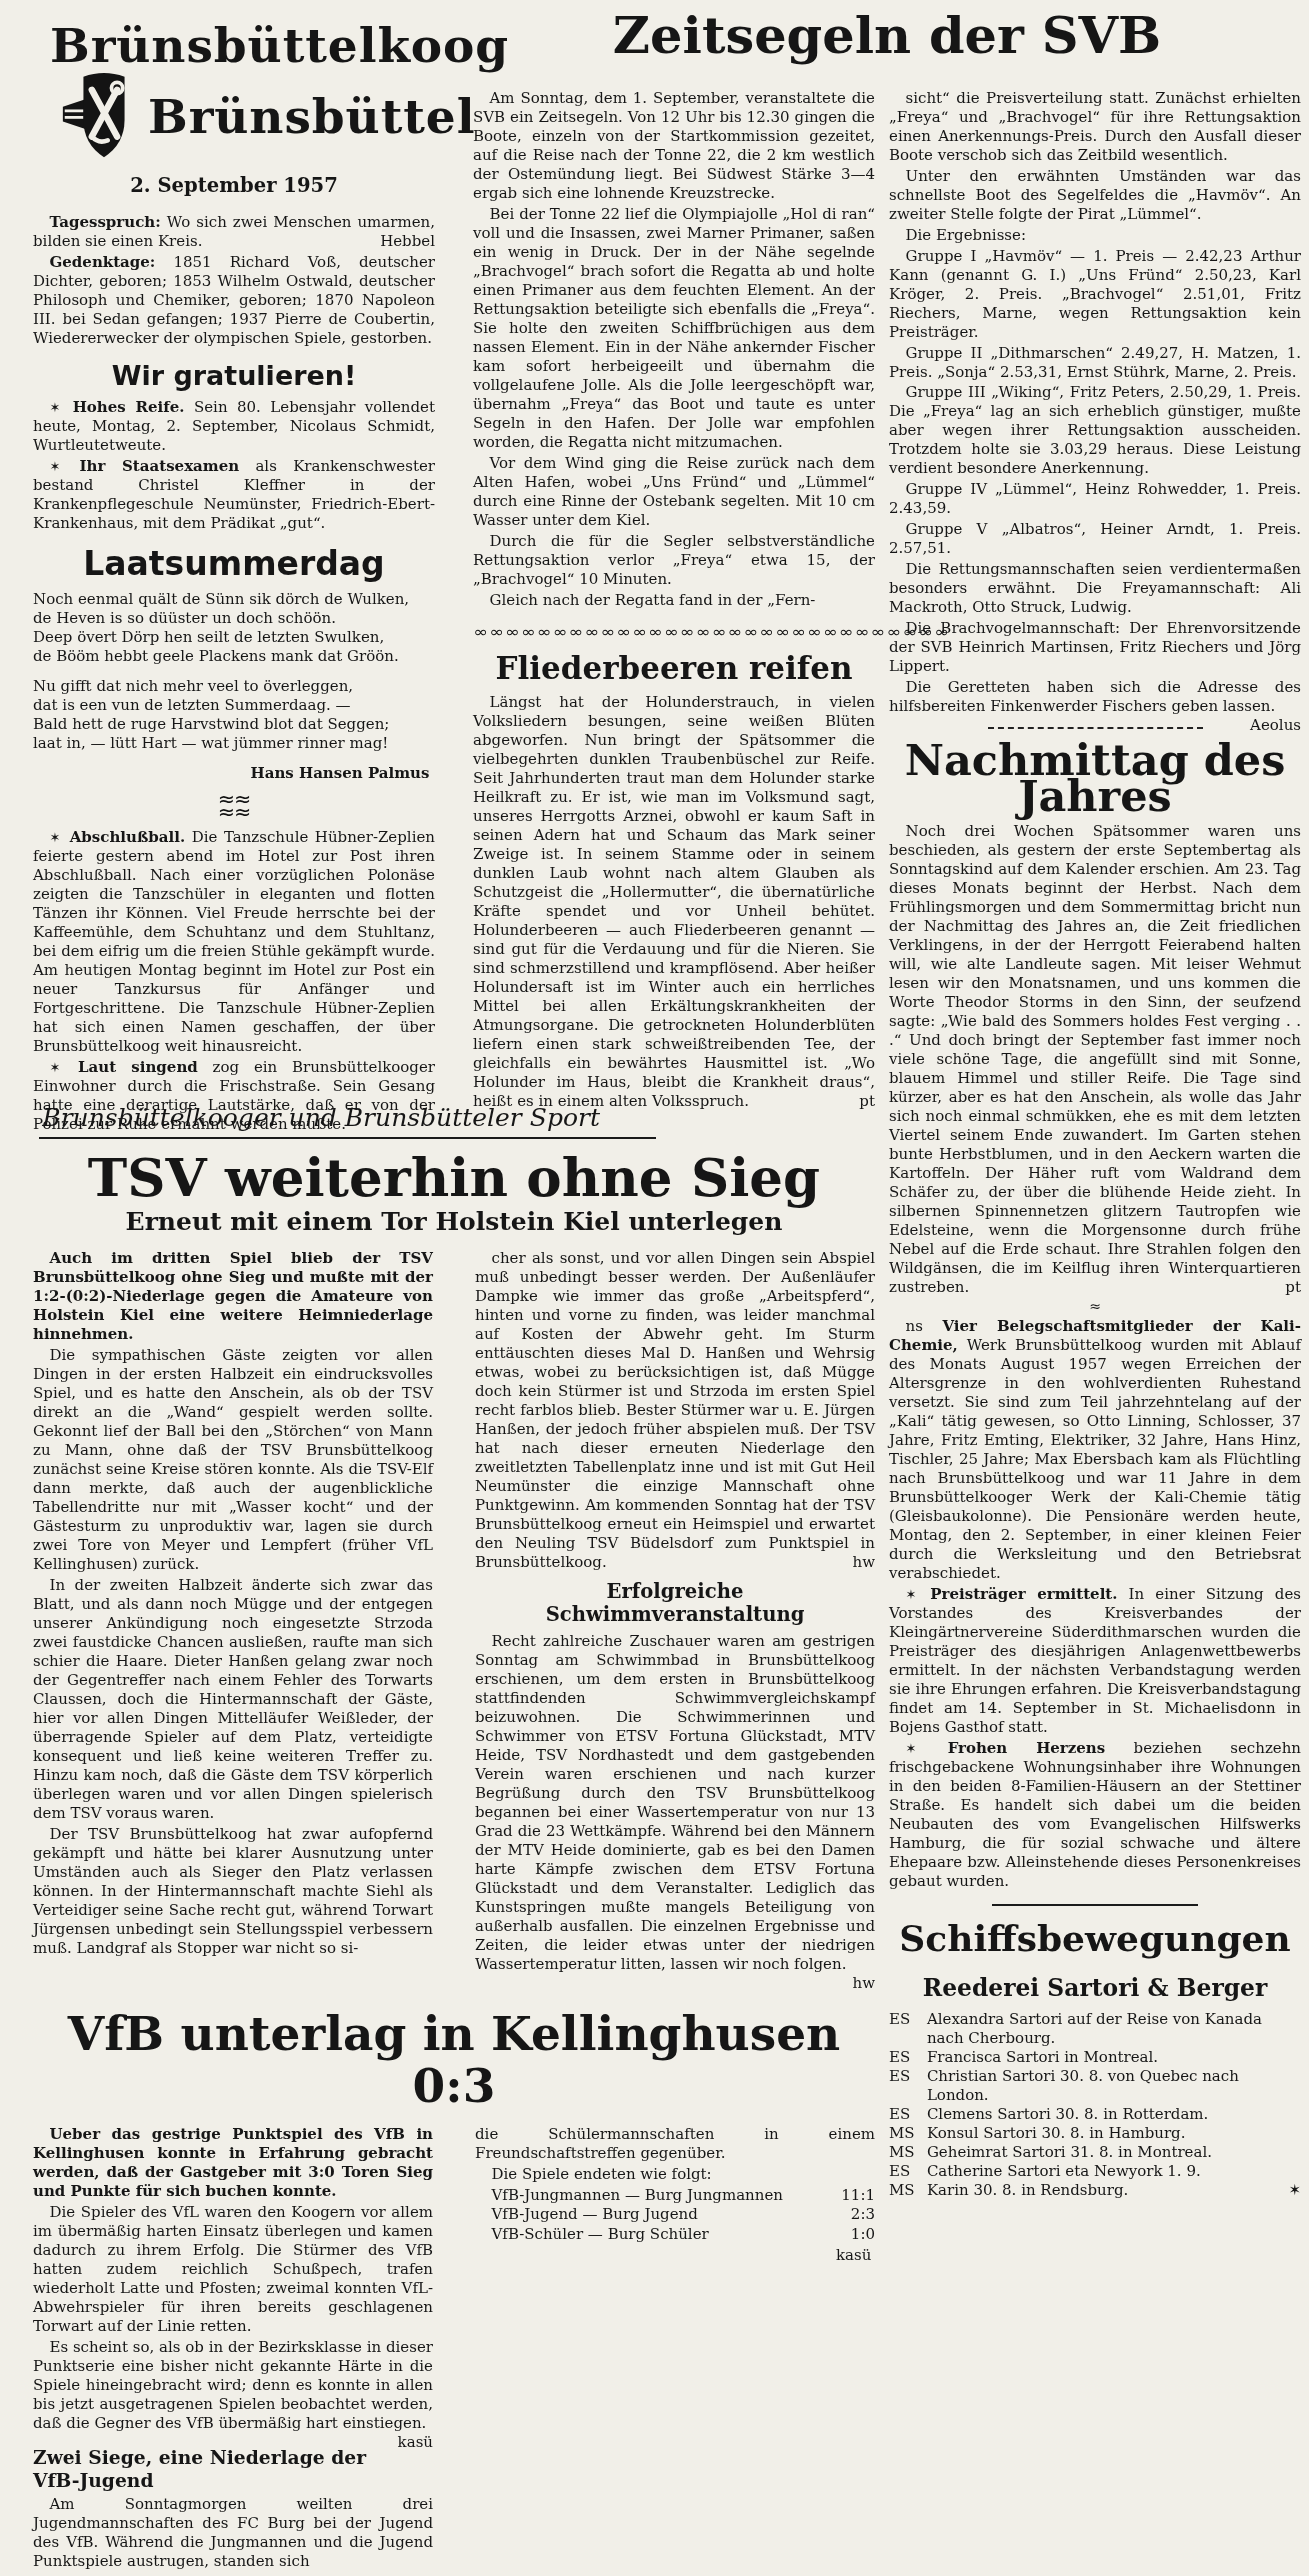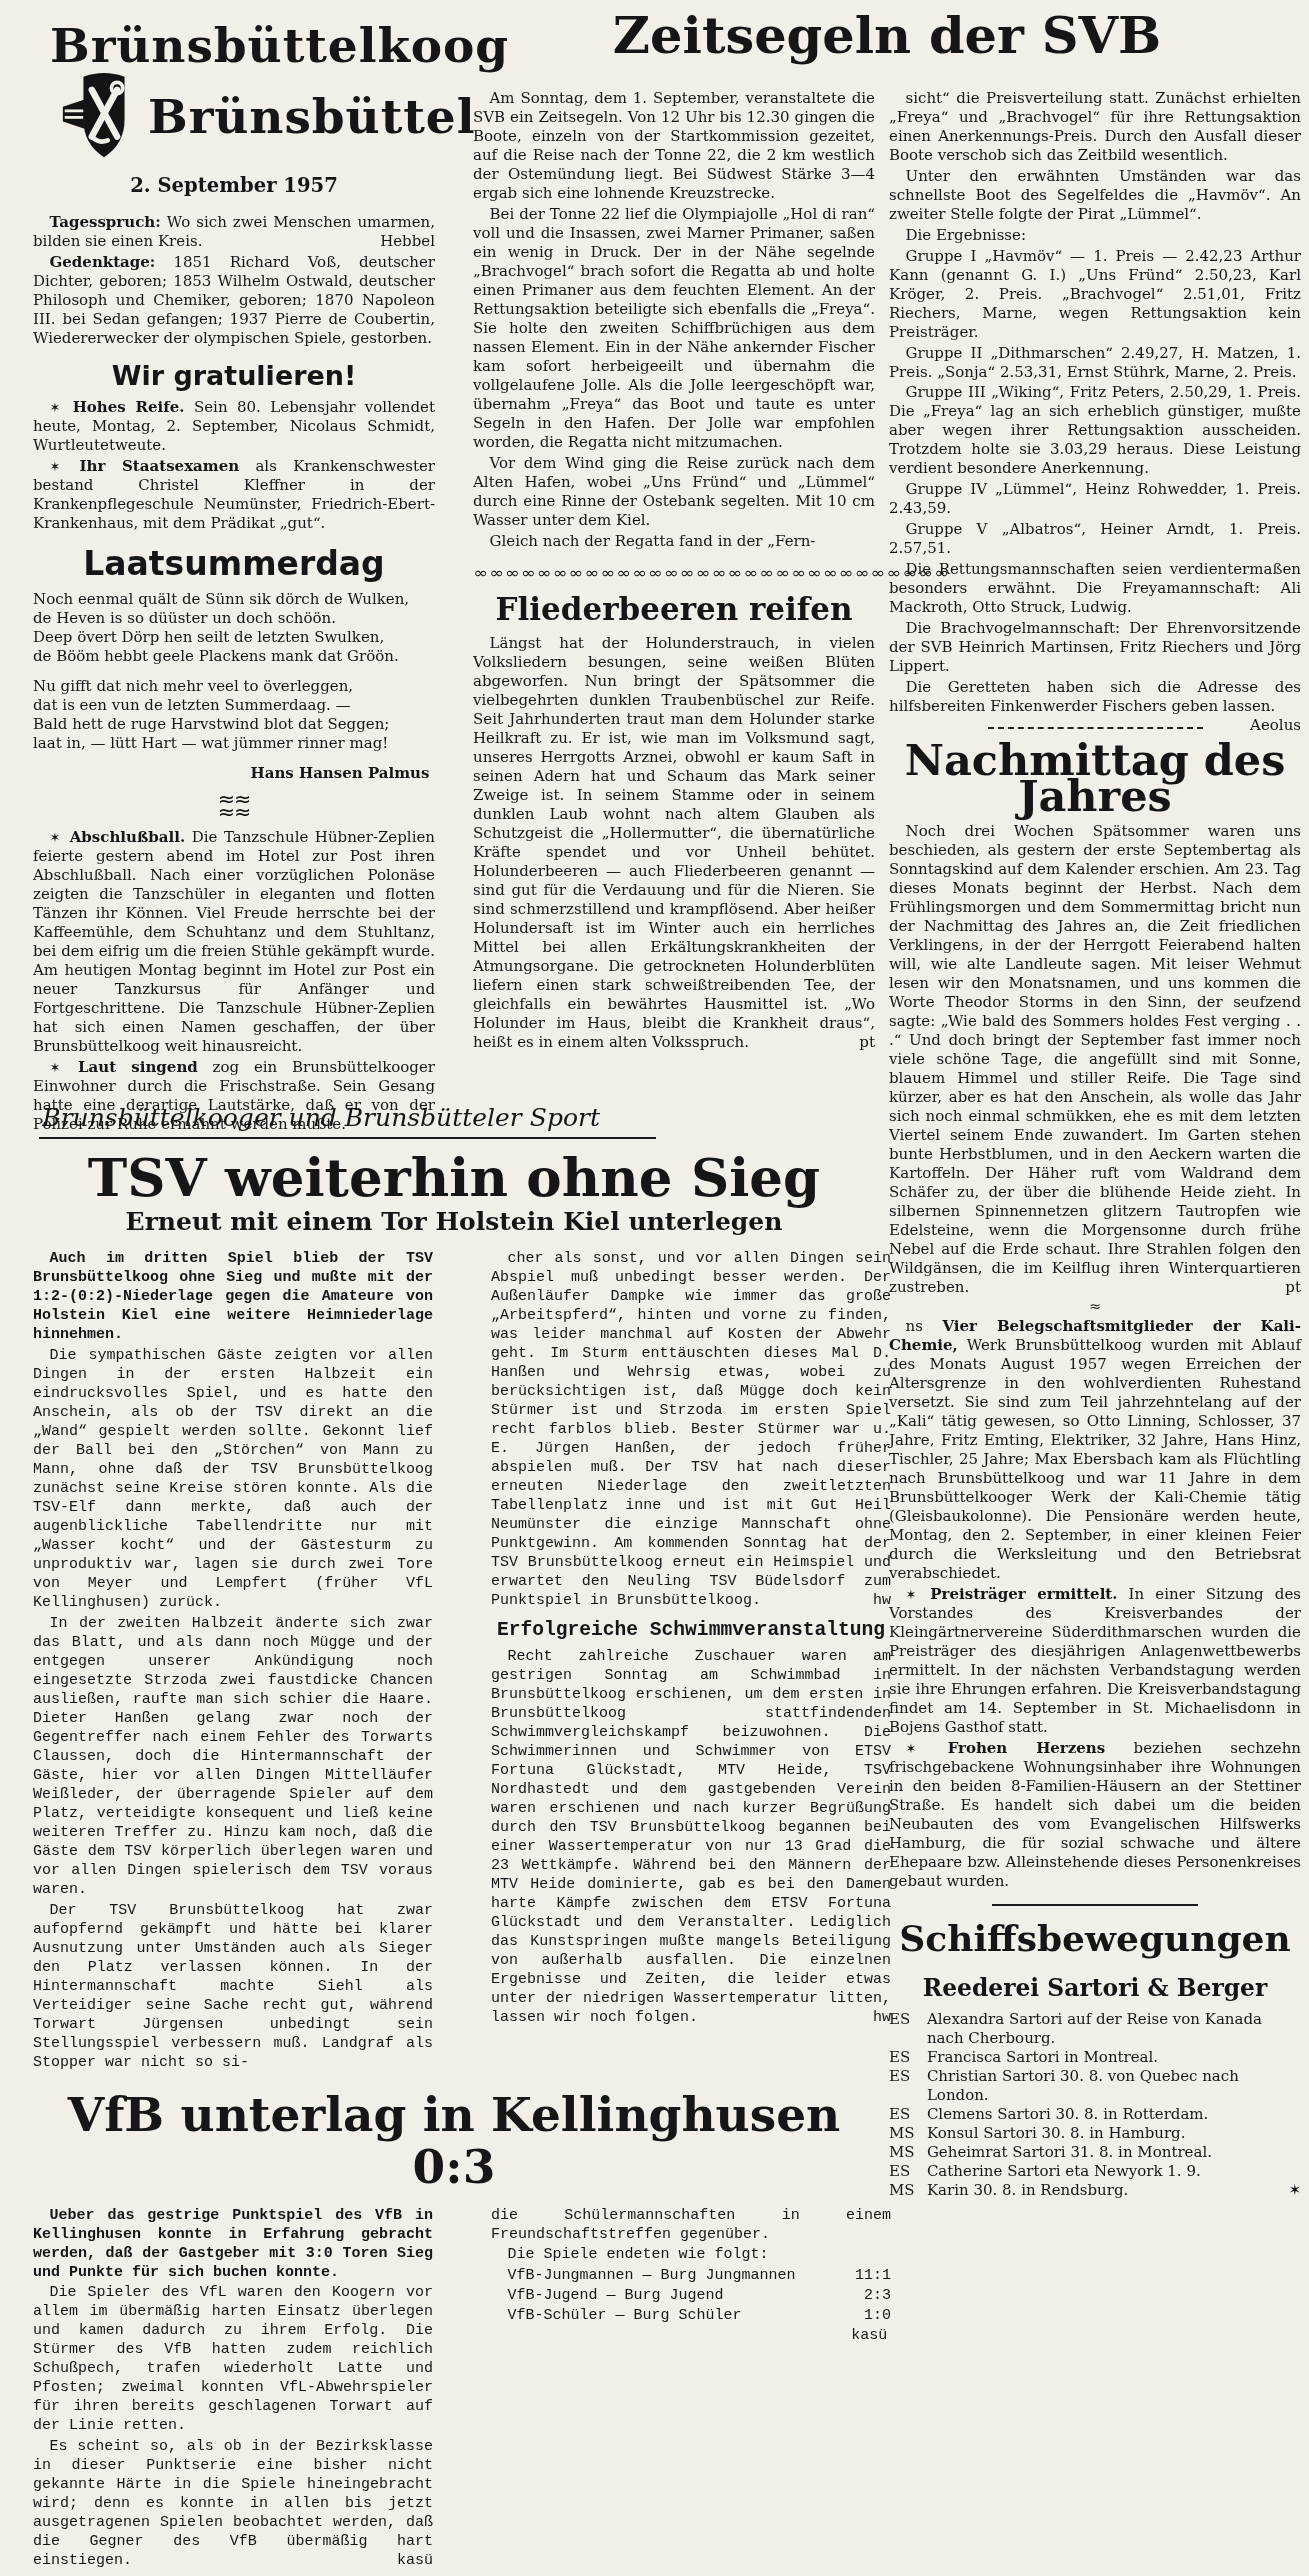--- a/index.html
+++ b/index.html
@@ -59,21 +59,21 @@
   .ship .prefix{width:36px;flex:none;}
   .ship .shiptext{flex:1;padding-left:1.9px;text-indent:0px;}
   .ship .endstar{flex:none;padding-left:7.5px;}
   
   #sport{position:absolute;left:33px;top:1104px;width:842px;}
   #sport-kicker{display:inline-block;font-style:italic;font-size:25px;line-height:28px;
     border-bottom:2.8px solid #1a1a1a;padding:0 56px 4.7px 3.7px;margin-left:5.6px;}
   #tsv-head{font-size:53px;line-height:58px;font-weight:bold;text-align:center;margin:9.4px 0 1.9px 0;}
   #tsv-sub{font-size:25px;line-height:28px;font-weight:bold;text-align:center;margin:0 0 13px 0;}
   #vfb-head{font-size:47px;line-height:52px;font-weight:bold;text-align:center;margin:15px 0 13px 0;}
-  .sport-row{display:flex;gap:58px;font-family:Liberation Mono, monospace;}
+  .sport-row{display:flex;gap:42px;}
   .sport-col{width:400px;flex:none;}
   .subhead-sm{font-weight:bold;font-size:19.6px;line-height:22.5px;text-align:center;margin:9.4px 0 5.6px 0;}
   .subhead-left{font-weight:bold;font-size:18.7px;line-height:23px;margin:13px 0 3.7px 0;}
   .game{display:flex;justify-content:space-between;font-size:15px;line-height:19.6px;padding-left:1.1em;}
   .game-sig{text-align:right;font-size:15px;margin-top:1.9px;padding-right:3.7px;}
   
   #crest{flex:none;}
 </style>
 </head>
 <body>
@@ -156,20 +156,21 @@
       <span class="star">✶</span>
       <b class="lead">Laut singend</b>
       <span>zog ein Brunsbüttelkooger Einwohner durch die Frischstraße. Sein Gesang hatte eine derartige Lautstärke, daß er von der Polizei zur Ruhe ermahnt werden mußte.</span>
     </p>
   </section>
 
   <section class="col" id="col-mid-top">
     <p class="p">Am Sonntag, dem 1. September, veranstaltete die SVB ein Zeitsegeln. Von 12 Uhr bis 12.30 gingen die Boote, einzeln von der Startkommission gezeitet, auf die Reise nach der Tonne 22, die 2 km westlich der Ostemündung liegt. Bei Südwest Stärke 3—4 ergab sich eine lohnende Kreuzstrecke.</p>
     <p class="p">Bei der Tonne 22 lief die Olympiajolle „Hol di ran“ voll und die Insassen, zwei Marner Primaner, saßen ein wenig in Druck. Der in der Nähe segelnde „Brachvogel“ brach sofort die Regatta ab und holte einen Primaner aus dem feuchten Element. An der Rettungsaktion beteiligte sich ebenfalls die „Freya“. Sie holte den zweiten Schiffbrüchigen aus dem nassen Element. Ein in der Nähe ankernder Fischer kam sofort herbeigeeilt und übernahm die vollgelaufene Jolle. Als die Jolle leergeschöpft war, übernahm „Freya“ das Boot und taute es unter Segeln in den Hafen. Der Jolle war empfohlen worden, die Regatta nicht mitzumachen.</p>
     <p class="p">Vor dem Wind ging die Reise zurück nach dem Alten Hafen, wobei „Uns Fründ“ und „Lümmel“ durch eine Rinne der Ostebank segelten. Mit 10 cm Wasser unter dem Kiel.</p>
+    <p class="p">Durch die für die Segler selbstverständliche Rettungsaktion verlor „Freya“ etwa 15, der „Brachvogel“ 10 Minuten.</p>
     <p class="p">Gleich nach der Regatta fand in der „Fern-</p>
 
     <div class="chain-div">∞∞∞∞∞∞∞∞∞∞∞∞∞∞∞∞∞∞∞∞∞∞∞∞∞∞∞∞∞∞</div>
 
     <h2 class="h-serif" id="flieder-h">Fliederbeeren reifen</h2>
     <p class="p">
       <span>Längst hat der Holunderstrauch, in vielen Volksliedern besungen, seine weißen Blüten abgeworfen. Nun bringt der Spätsommer die vielbegehrten dunklen Traubenbüschel zur Reife. Seit Jahrhunderten traut man dem Holunder starke Heilkraft zu. Er ist, wie man im Volksmund sagt, unseres Herrgotts Arznei, obwohl er kaum Saft in seinen Adern hat und Schaum das Mark seiner Zweige ist. In seinem Stamme oder in seinem dunklen Laub wohnt nach altem Glauben als Schutzgeist die „Hollermutter“, die übernatürliche Kräfte spendet und vor Unheil behütet. Holunderbeeren — auch Fliederbeeren genannt — sind gut für die Verdauung und für die Nieren. Sie sind schmerzstillend und krampflösend. Aber heißer Holundersaft ist im Winter auch ein herrliches Mittel bei allen Erkältungskrankheiten der Atmungsorgane. Die getrockneten Holunderblüten liefern einen stark schweißtreibenden Tee, der gleichfalls ein bewährtes Hausmittel ist. „Wo Holunder im Haus, bleibt die Krankheit draus“, heißt es in einem alten Volksspruch.</span>
       <span class="sig">pt</span>
     </p>
   </section>

